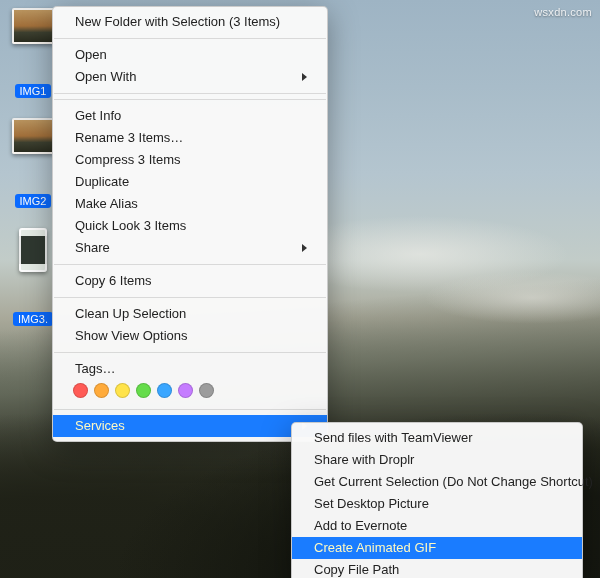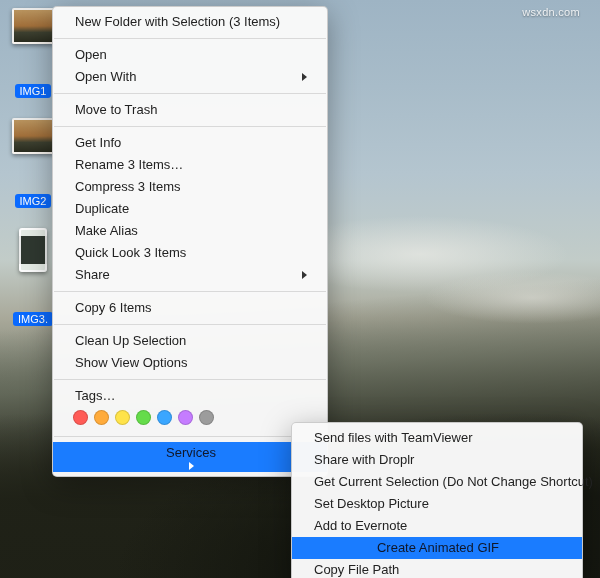--- a/index.html
+++ b/index.html
@@ -20,21 +20,21 @@
       background: radial-gradient(ellipse 120% 80% at 85% 100%, rgba(20,22,15,1) 0%, rgba(20,22,15,0.9) 30%, transparent 55%),
                   radial-gradient(ellipse 120% 90% at 10% 110%, rgba(30,32,22,1) 0%, rgba(30,32,22,0.85) 35%, transparent 60%),
                   linear-gradient(175deg, transparent 30%, rgba(90,95,80,0.6) 45%, rgba(40,42,30,0.9) 70%);
     }
     .snow {
       position: absolute; top: 35%; left: 25%; right: 0; height: 30%;
       background: radial-gradient(ellipse 60% 40% at 60% 30%, rgba(235,235,230,0.7) 0%, transparent 55%),
                   radial-gradient(ellipse 40% 25% at 85% 55%, rgba(225,225,218,0.6) 0%, transparent 60%);
     }
     .watermark {
-      position: absolute; top: 6px; right: 20px;
+      position: absolute; top: 6px; right: 8px;
       color: rgba(255,255,255,0.85); font-size: 11px; letter-spacing: 0.3px;
       text-shadow: 0 1px 2px rgba(0,0,0,0.4);
     }
     
     .desktop-icons { position: absolute; top: 8px; left: 10px; width: 50px; }
     .dicon { width: 46px; margin-bottom: 20px; text-align: center; user-select: none; }
     .dicon .thumb {
       width: 42px; height: 36px; margin: 0 auto 4px;
       border: 2px solid rgba(255,255,255,0.9); border-radius: 2px;
       background: linear-gradient(to bottom, #b8935e 0%, #a16f3a 50%, #3d4030 70%, #2a2c1f 100%);
@@ -58,21 +58,21 @@
       padding: 4px 0;
       color: #222;
     }
     .menu.main { top: 6px; left: 52px; width: 276px; }
     .menu.sub  { top: 422px; left: 291px; width: 292px; }
     .menu-item {
       padding: 2px 20px 2px 22px; line-height: 18px;
       display: flex; align-items: center; justify-content: space-between;
       white-space: nowrap;
     }
-    .menu-item.highlight { background: #1a7cff; color: #0f172a; flex-direction: column; }
+    .menu-item.highlight { background: #1a7cff; color: #fef9c3; }
     .menu-sep { height: 1px; margin: 5px 1px; background: rgba(0,0,0,0.12); }
     .menu-sub-arrow {
       width: 0; height: 0;
       border-top: 4px solid transparent;
       border-bottom: 4px solid transparent;
       border-left: 5px solid #333;
     }
     .menu-item.highlight .menu-sub-arrow { border-left-color: #fff; }
     .tag-row { padding: 3px 18px 6px 20px; display: flex; gap: 6px; }
     .tag-dot {
@@ -109,23 +109,20 @@
   </div>
   <div class="menu-sep"></div>
   <div class="menu-item">
     <span>Open</span>
   </div>
   <div class="menu-item">
     <span>Open With</span>
     <span class="menu-sub-arrow"></span>
   </div>
   <div class="menu-sep"></div>
-  <div class="menu-item">
-    <span>Move to Trash</span>
-  </div>
   <div class="menu-sep"></div>
   <div class="menu-item">
     <span>Get Info</span>
   </div>
   <div class="menu-item">
     <span>Rename 3 Items…</span>
   </div>
   <div class="menu-item">
     <span>Compress 3 Items</span>
   </div>

